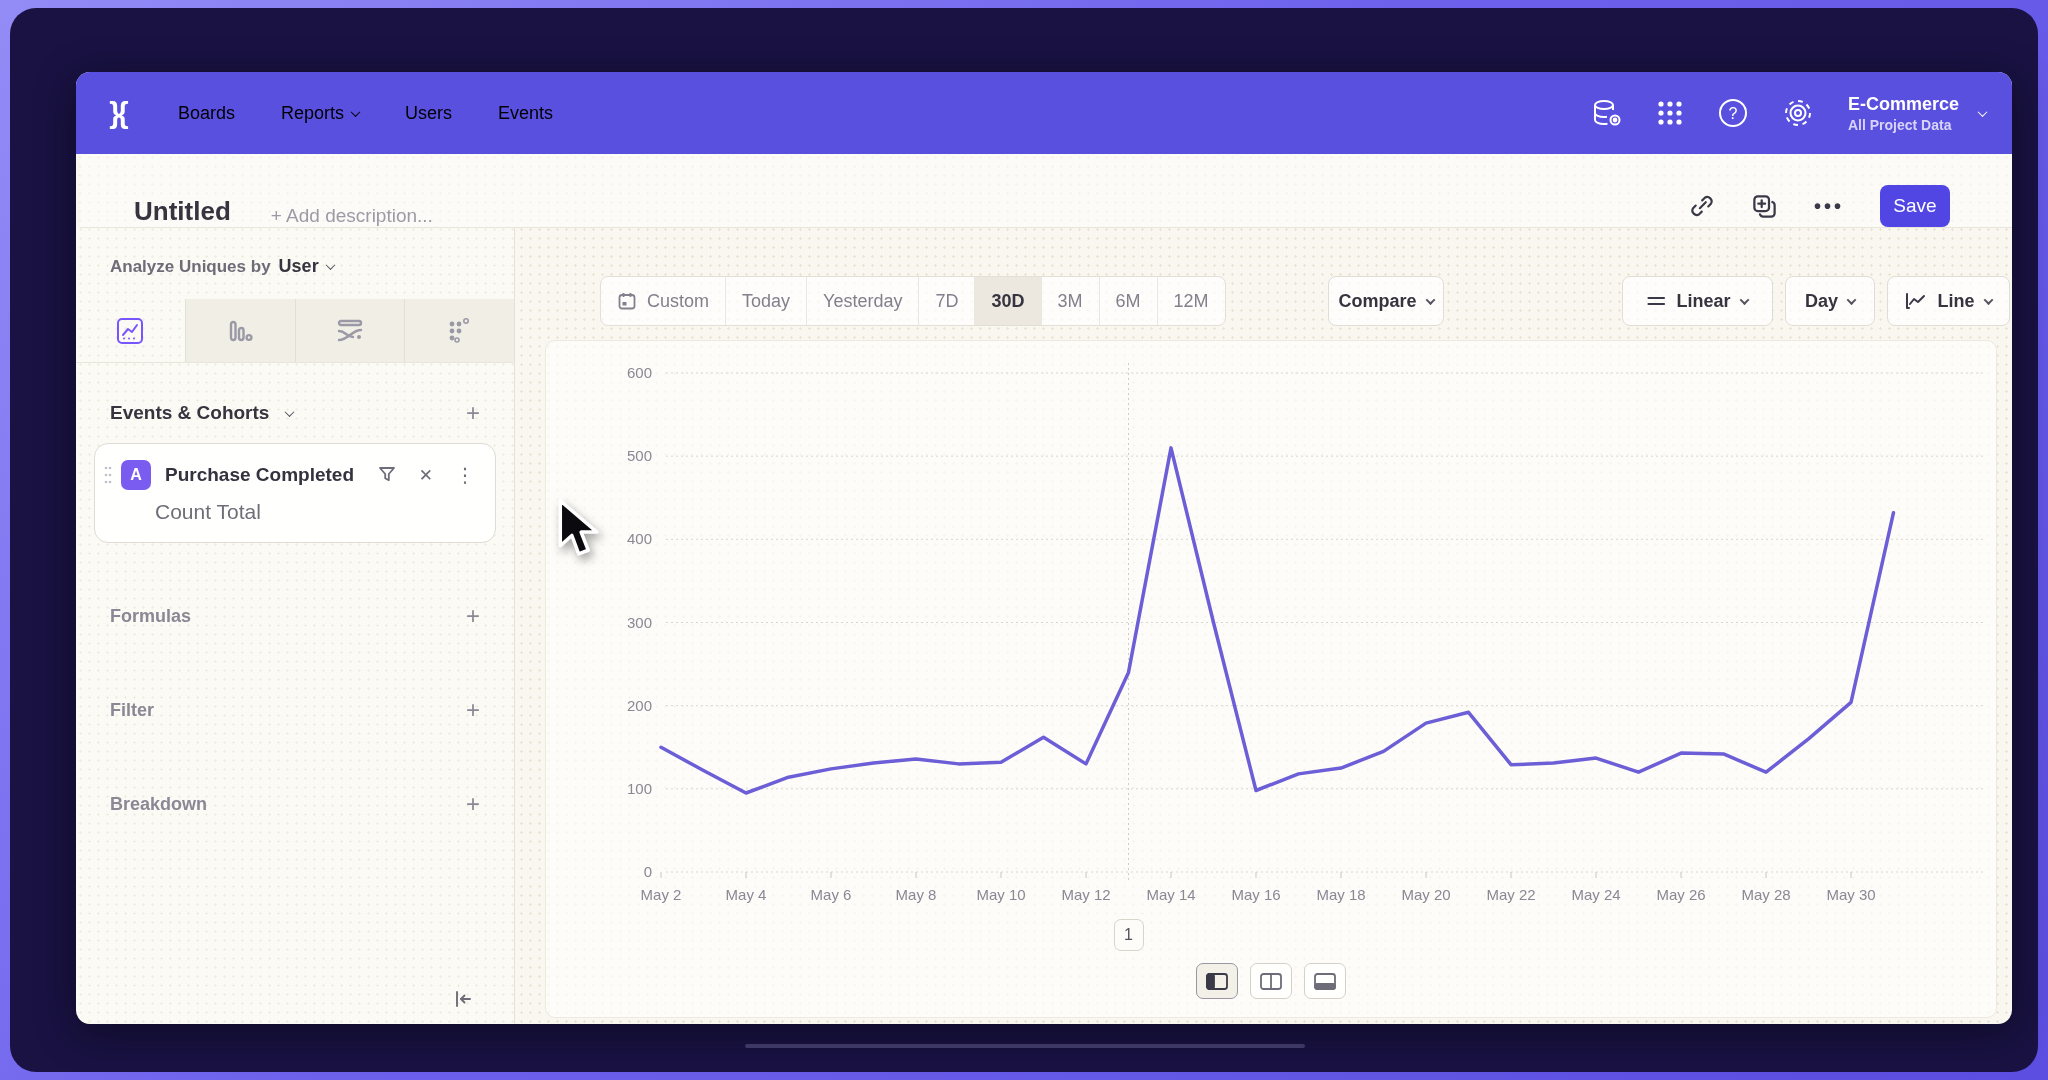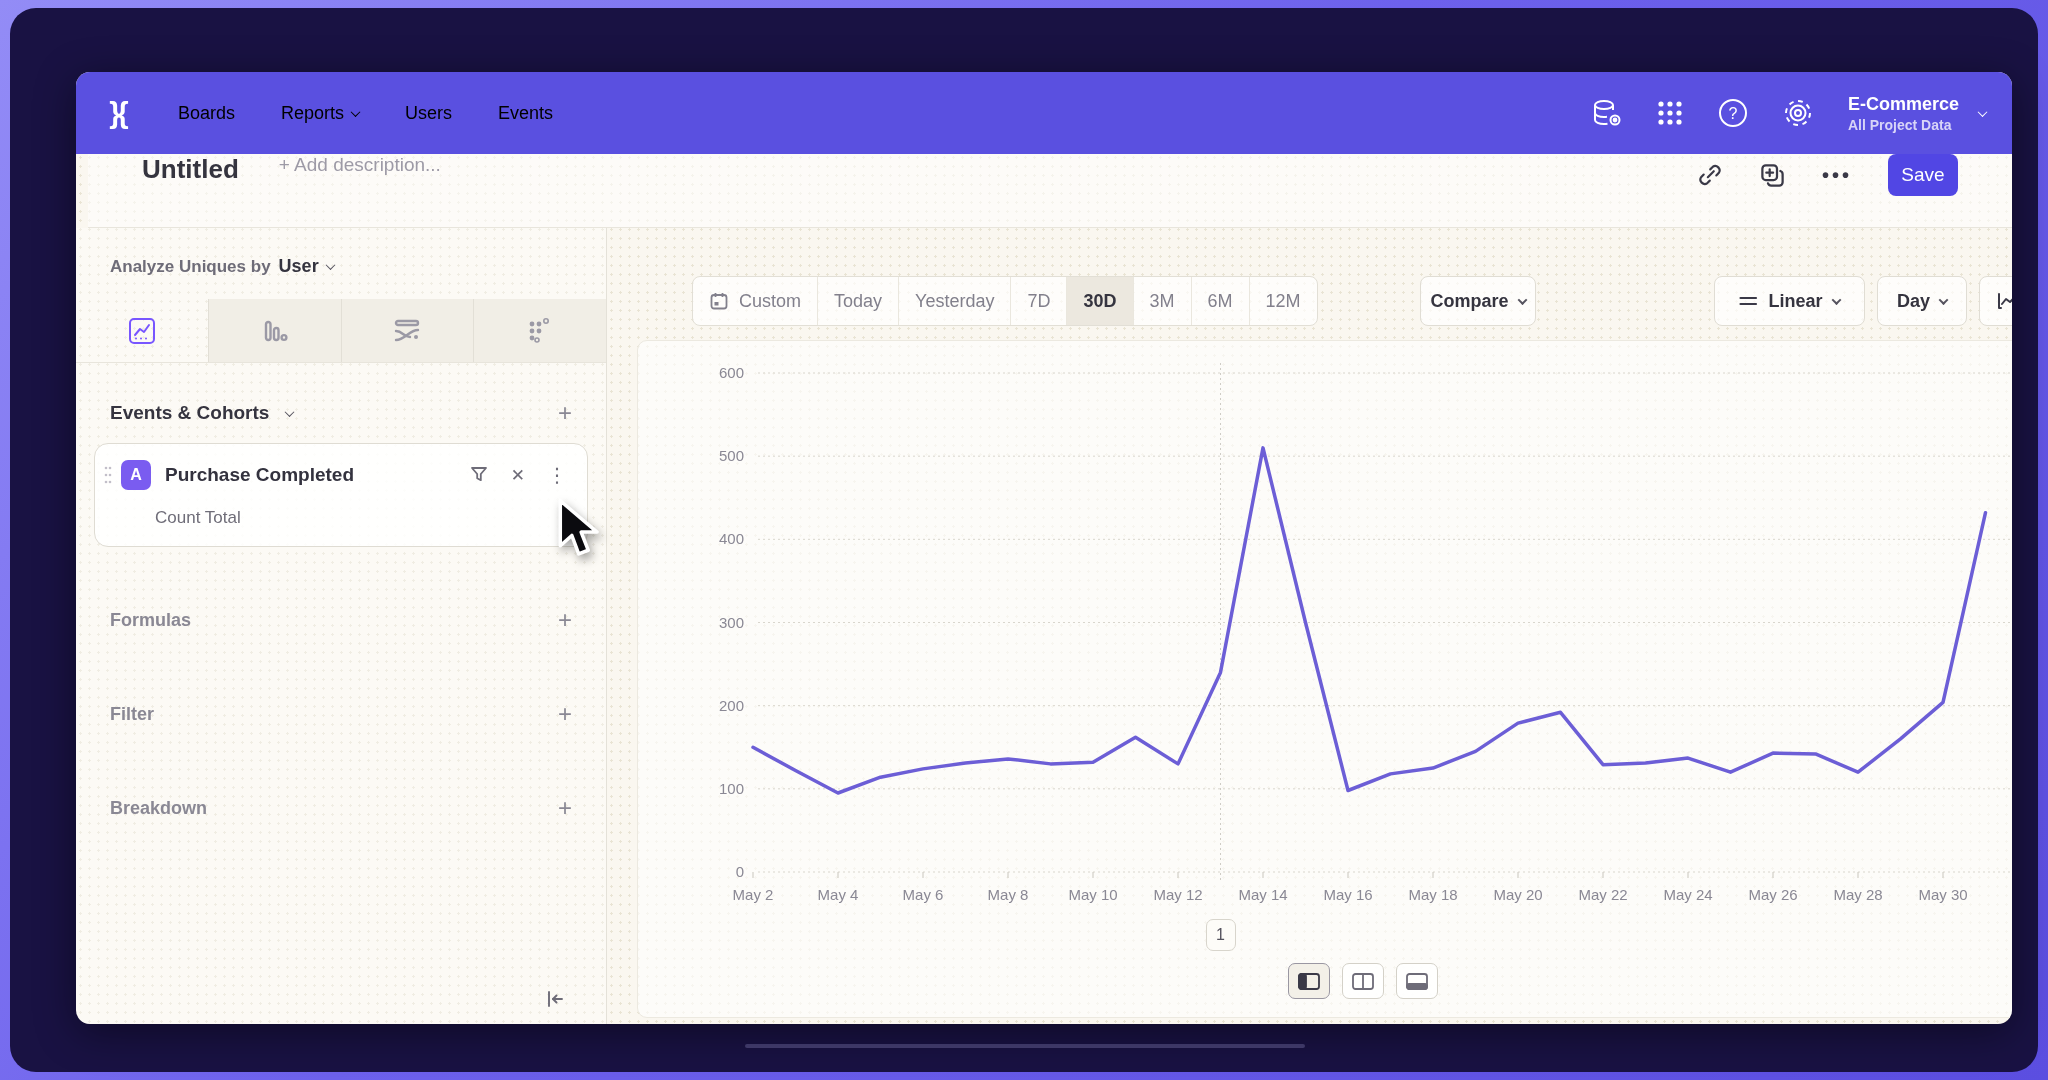--- a/index.html
+++ b/index.html
@@ -26,46 +26,46 @@
   .logo { width:34px; height:34px; margin-left:24px; color:#fff; font-weight:bold; font-size:30px; letter-spacing:-4px; display:flex; align-items:center; justify-content:center; }
   .navitems { display:flex; align-items:center; gap:46px; margin-left:44px; }
   .navitem { color:#000000; font-size:18px; display:flex; align-items:center; cursor:default;text-align:center; }
   .chev { display:inline-block; width:7px; height:7px; border-right:1.8px solid currentColor; border-bottom:1.8px solid currentColor; transform:rotate(45deg) translate(-1px,-1px); margin-left:8px; }
   .searchbar { position:absolute; left:649px; top:18px; width:636px; height:46px; background:rgba(20,10,80,0.28); border:1px solid rgba(255,255,255,0.14); border-radius:8px; display:flex; align-items:center; color:#DDD9F6; font-size:18px; padding-left:14px; gap:11px; }
   .nav-right { position:absolute; right:26px; top:0; height:82px; display:flex; align-items:center; gap:34px; color:#fff; }
   .proj { color:#fff; display:flex; align-items:center; gap:12px; }
   .proj-name { font-size:18px; font-weight:bold; }
   .proj-sub { font-size:14px; color:#D8D4F8; font-weight:bold; margin-top:2px; }
   
-  .header { position:absolute; left:12px; top:82px; width:100%; height:74px; background:rgba(255,255,255,0.55); border-bottom:1px solid #E8E5DC; display:flex; align-items:flex-start; }
+  .header { position:absolute; left:4px; top:82px; width:100%; height:74px; background:rgba(255,255,255,0.55); border-bottom:1px solid #E8E5DC; display:flex; align-items:flex-end; }
   .title { font-size:26px; font-weight:bold; color:#35343F; margin-left:54px; }
   .adddesc { font-size:19px; color:#9D9AA6; margin-left:40px; }
   .hdr-right { position:absolute; right:66px; display:flex; align-items:center; gap:36px; }
   .hdr-icon { color:#3A3947; display:flex; align-items:center; }
   .dots3 { font-size:20px; color:#3A3947; letter-spacing:3px; font-weight:bold; }
   .savebtn { width:70px; height:42px; background:#5146E4; color:#fff; border:none; border-radius:8px; font-size:19px; font-family:inherit; }
   
   .bodyarea { position:absolute; left:0; top:156px; width:100%; height:796px; display:flex; }
-  .sidebar { width:531px; height:100%; border-right:1px solid #E4E1D8; position:relative; background:rgba(255,255,255,0.35); }
+  .sidebar { width:439px; height:100%; border-right:1px solid #E4E1D8; position:relative; background:rgba(255,255,255,0.35); }
   .analyze { display:flex; align-items:center; margin:28px 0 0 34px; font-size:17px; color:#6E6C78; font-weight:bold; gap:8px; }
   .analyze b { color:#35343F; font-size:18px; display:flex; align-items:center; }
   .tabs { display:flex; height:64px; margin-top:22px; border-bottom:1px solid #E8E5DC; }
   .tab { flex:1; display:flex; align-items:center; justify-content:center; background:#F1EEE6; border-right:1px solid #E2DFD6; }
   .tab.active { background:transparent; border-bottom:none; }
   .sec-head { display:flex; align-items:center; margin:38px 34px 0 34px; justify-content:space-between; }
   .sec-title { font-size:19px; font-weight:bold; color:#35343F; display:flex; align-items:center; gap:9px; }
   .plus { font-size:24px; color:#8A8894; font-weight:normal; line-height:1; }
   .ecard { margin:18px 18px 0 18px; background:rgba(255,255,255,0.85); border:1.5px solid #DFDCD3; border-radius:14px; padding:16px 16px 18px 8px; position:relative; }
   .ecard-row1 { display:flex; align-items:center; }
   .badgeA { width:30px; height:30px; border-radius:7px; background:#7A5CF0; color:#fff; font-size:16px; font-weight:bold; display:flex; align-items:center; justify-content:center; margin-left:8px; }
   .ecard-title { font-size:19px; font-weight:bold; color:#33323E; margin-left:14px; flex:1; }
   .ecard-icons { display:flex; align-items:center; gap:22px; color:#6E6C78; margin-right:4px; }
   .vdots { font-size:20px; color:#6E6C78; }
   .xmark { font-size:17px; color:#6E6C78; }
-  .ecard-sub { font-size:17px; color:#6F6D78; margin:18px 0 0 52px; }
+  .ecard-sub { font-size:21px; color:#6F6D78; margin:10px 0 0 52px; }
   .simple-sec { display:flex; align-items:center; justify-content:space-between; margin:0 34px; height:94px; }
   .simple-sec .lab { font-size:18px; font-weight:bold; color:#8A8894; }
   .collapse { position:absolute; right:40px; bottom:14px; color:#6E6C78; }
   
   .main { position:relative; flex:1; height:100%; }
   .controls { position:absolute; left:85px; top:48px; right:0; height:50px; }
   .seg-group { position:absolute; left:0; top:0; height:50px; display:flex; align-items:stretch; background:rgba(255,255,255,0.7); border:1px solid #E2DFD6; border-radius:8px; overflow:hidden; }
   .seg { display:flex; align-items:center; padding:0 16px; font-size:18px; color:#82808C; border-right:1px solid #EAE7DE; gap:10px; }
   .seg:last-child { border-right:none; }
   .seg.active { background:#ECE8DF; color:#35343F; font-weight:bold; }

